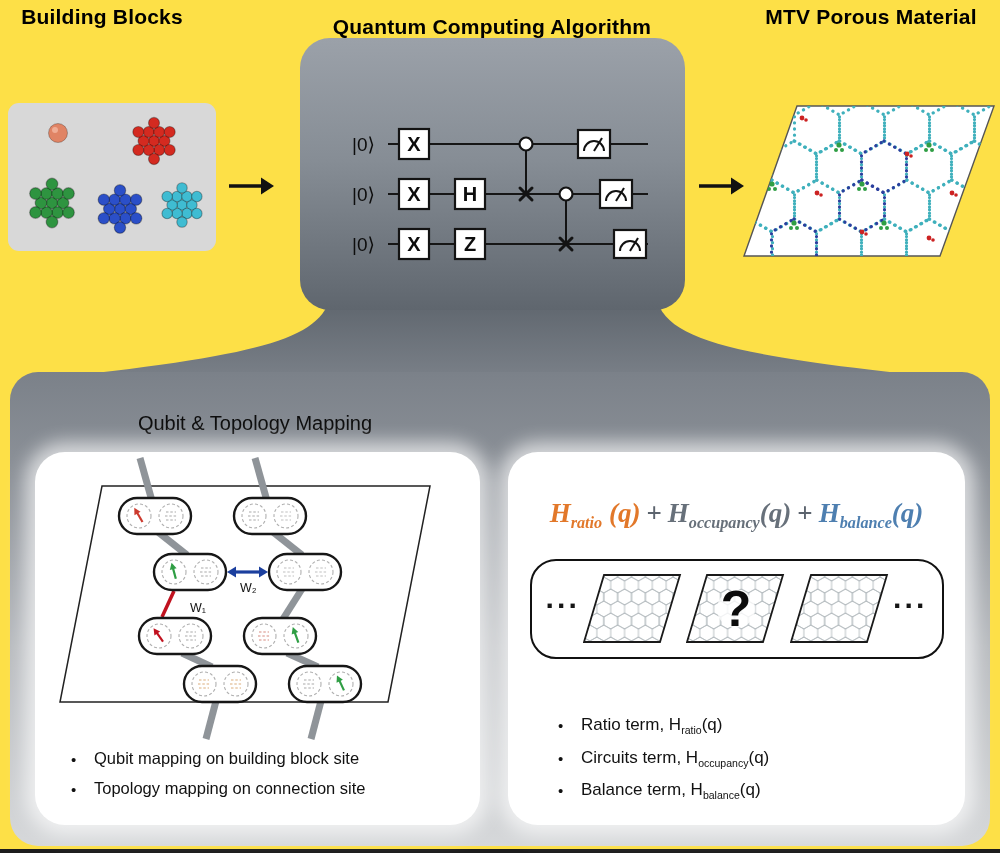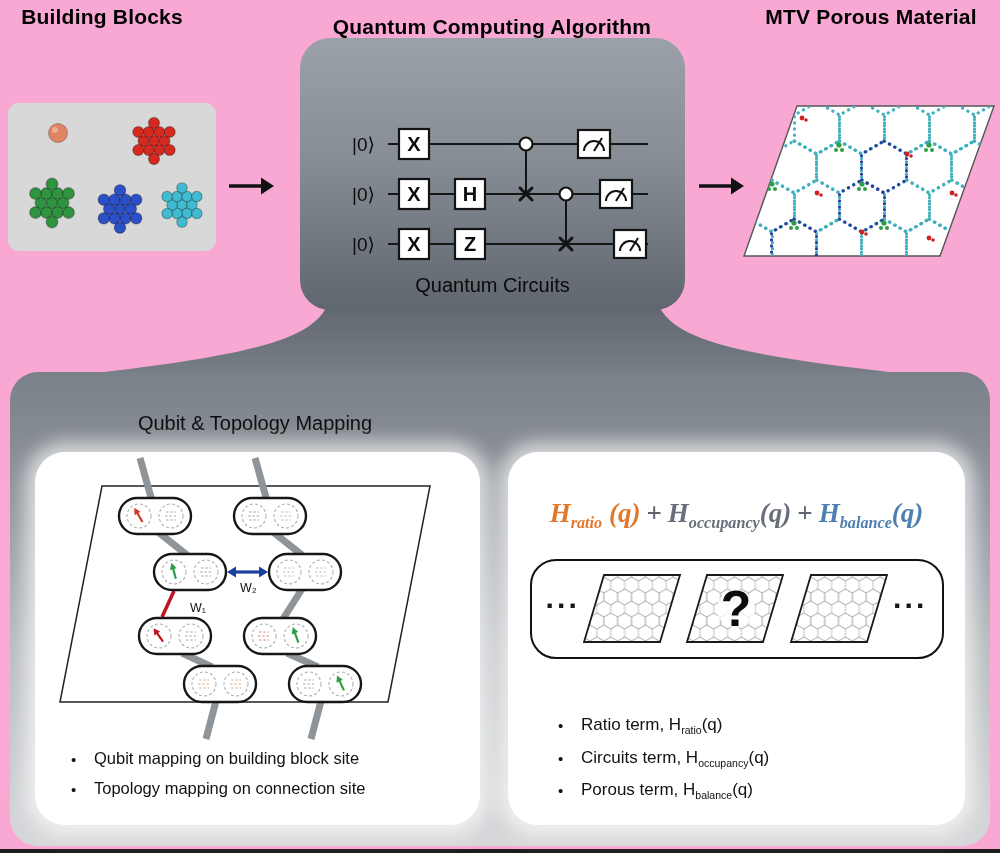--- a/index.html
+++ b/index.html
@@ -1,16 +1,16 @@
 <!DOCTYPE html>
 <html><head>
 <meta charset="utf-8">
 <style>
   html,body{margin:0;padding:0;background:#fff;}
-  .page{position:relative;width:1000px;height:853px;background:#f9a8d4;overflow:hidden;
+  .page{position:relative;width:1000px;height:853px;background:#fde047;overflow:hidden;
         font-family:"Liberation Sans",sans-serif;color:#111;}
   svg{display:block;}
   svg text{font-family:"Liberation Sans",sans-serif;}
 
   .top-title{position:absolute;font-weight:bold;font-size:21px;color:#000;text-align:center;letter-spacing:.2px;}
   .bb-title{left:2px;top:5px;width:200px;}
   .qc-title{left:288px;top:2px;width:408px;margin-top:13px;}
   .mtv-title{left:742px;top:5px;width:258px;}
 
   .bb-svg{position:absolute;left:8px;top:103px;}
@@ -211,21 +211,20 @@
         </g>
       <g transform="translate(266,70)">
           <rect x="-16" y="-14" width="32" height="28" fill="#fff" stroke="#131313" stroke-width="2.2"></rect>
           <use href="#measGlyph"></use>
         </g>
       <g transform="translate(280,120)">
           <rect x="-16" y="-14" width="32" height="28" fill="#fff" stroke="#131313" stroke-width="2.2"></rect>
           <use href="#measGlyph"></use>
         </g>
     </svg>
-    <div class="circuit-caption">Quantum Circuits</div>
   </div>
 
   <svg class="mtv-svg" width="258" height="168" viewBox="0 0 258 168">
     <defs>
         <clipPath id="mtvClip">
           <path d="M55,8 L252,8 L198,158 L2,158 Z"></path>
         </clipPath>
       </defs>
     <path d="M55,8 L252,8 L198,158 L2,158 Z" fill="#fff" stroke="#555" stroke-width="1.4"></path>
     <g clip-path="url(#mtvClip)">
@@ -387,20 +386,20 @@
         <div class="bline">
             <span class="bdot">•</span>
             <span><span>Ratio term, H</span><sub>ratio</sub><span>(q)</span></span>
           </div>
         <div class="bline">
             <span class="bdot">•</span>
             <span><span>Circuits term, H</span><sub>occupancy</sub><span>(q)</span></span>
           </div>
         <div class="bline">
             <span class="bdot">•</span>
-            <span><span>Porous term, H</span><sub>balance</sub><span>(q)</span></span>
+            <span><span>Balance term, H</span><sub>balance</sub><span>(q)</span></span>
           </div>
       </div>
     </div>
   </div>
 
   <div class="bottom-rule"></div>
 </div>
 
 </body></html>

